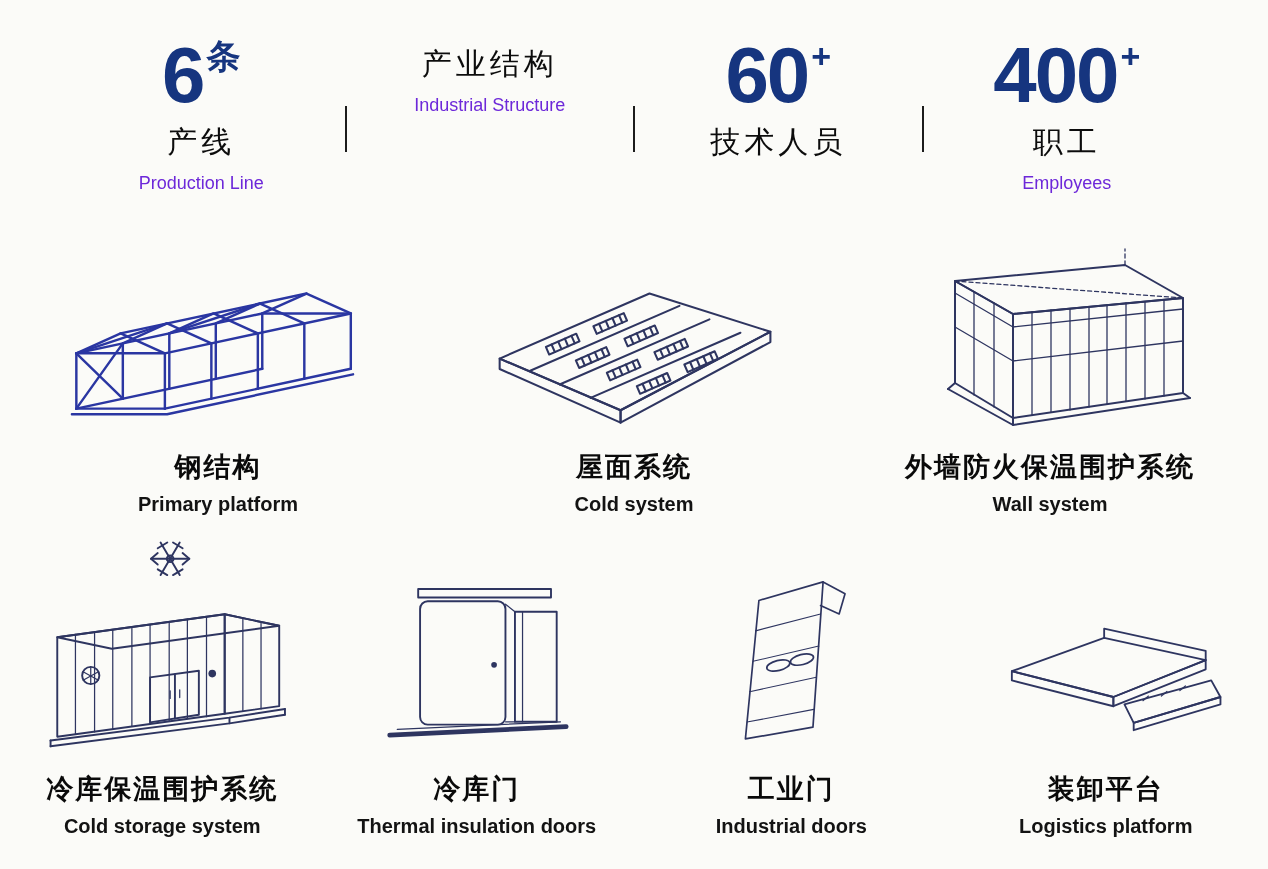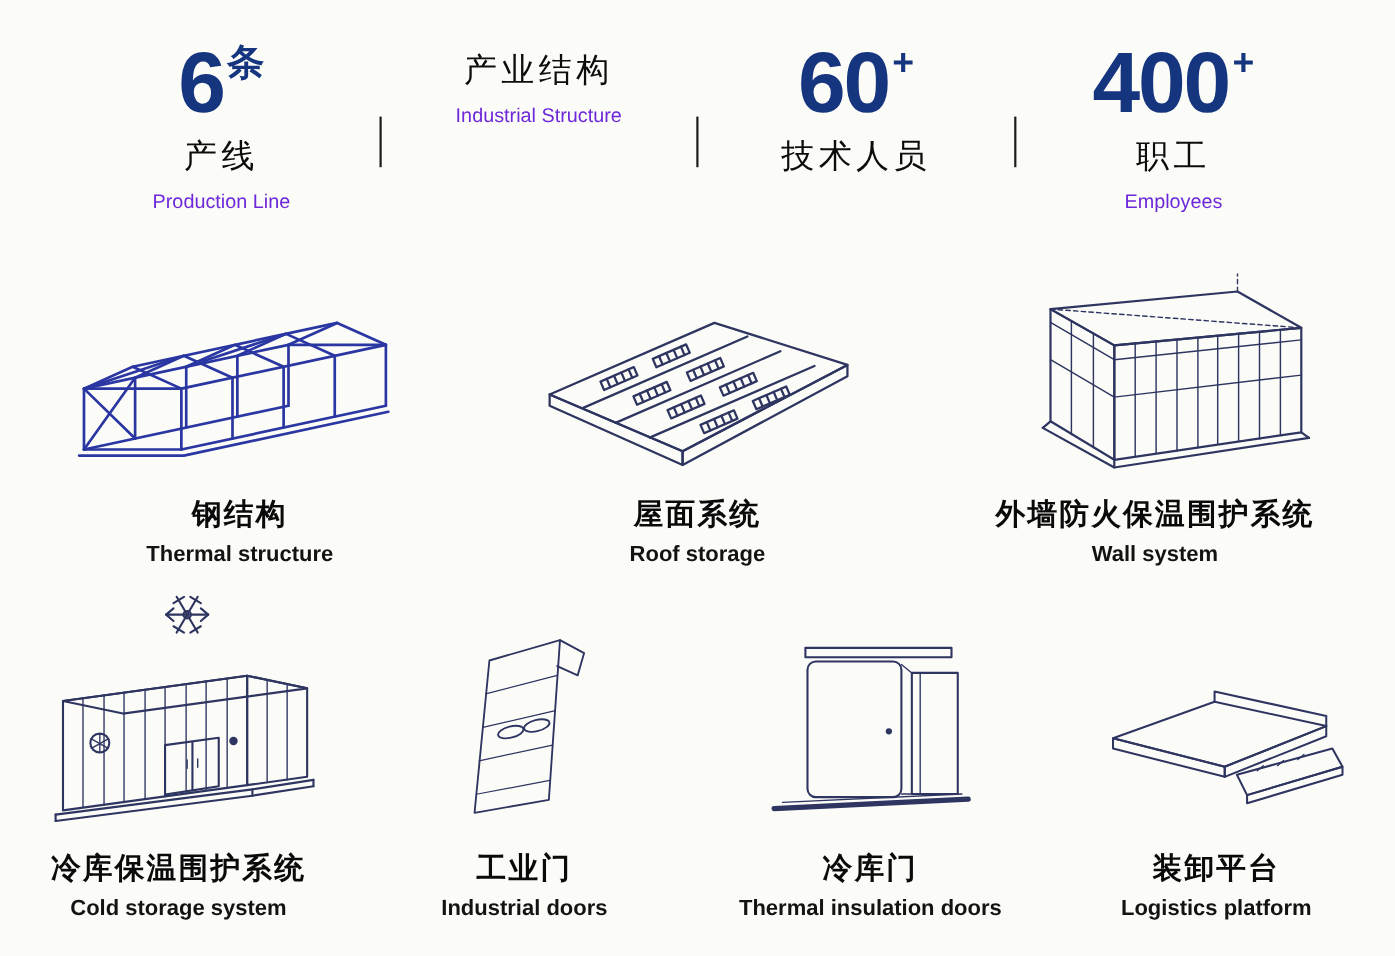--- a/index.html
+++ b/index.html
@@ -98,21 +98,21 @@
         <line x1="12" y1="78" x2="92" y2="78"></line>
         <line x1="180" y1="42" x2="260" y2="42"></line>
         <line x1="12" y1="128" x2="92" y2="128"></line>
         <line x1="12" y1="128" x2="54" y2="69"></line>
         <line x1="12" y1="78" x2="54" y2="119"></line>
         <line x1="12" y1="78" x2="94" y2="51"></line>
         <line x1="96" y1="60" x2="178" y2="33"></line>
         <path d="M8,133 L94,133 L262,97"></path>
       </svg>
       <figcaption class="caption-zh">钢结构</figcaption>
-      <figcaption class="caption-en">Thermal structure</figcaption>
+      <figcaption class="caption-en">Primary platform</figcaption>
     </figure>
 
     <figure class="product">
       <svg width="310" height="155" viewBox="0 0 300 150">
         <path d="M20,78 L165,15 L282,52 L137,128 Z"></path>
         <path d="M20,78 L137,128 L137,140 L20,88 Z"></path>
         <path d="M137,128 L282,52 L282,62 L137,140 Z"></path>
         <line x1="49" y1="90" x2="194" y2="27"></line>
         <line x1="78" y1="103" x2="223" y2="40"></line>
         <line x1="108" y1="116" x2="253" y2="53"></line>
@@ -167,21 +167,21 @@
           </g>
         <g transform="translate(215,81) rotate(-23.5)">
             <rect x="-16" y="-4" width="32" height="8"></rect>
             <line x1="-10" y1="-4" x2="-10" y2="4"></line>
             <line x1="-3" y1="-4" x2="-3" y2="4"></line>
             <line x1="4" y1="-4" x2="4" y2="4"></line>
             <line x1="11" y1="-4" x2="11" y2="4"></line>
           </g>
       </svg>
       <figcaption class="caption-zh">屋面系统</figcaption>
-      <figcaption class="caption-en">Roof storage</figcaption>
+      <figcaption class="caption-en">Cold system</figcaption>
     </figure>
 
     <figure class="product">
       <svg width="300" height="190" viewBox="0 0 300 190">
         <path d="M55,38 L225,22 L283,55 L113,71 Z"></path>
         <path d="M113,71 L283,55 L283,150 L113,175 Z"></path>
         <path d="M55,38 L113,71 L113,175 L55,140 Z"></path>
         <line class="thin" x1="132" y1="69" x2="132" y2="172"></line>
         <line class="thin" x1="151" y1="67" x2="151" y2="169"></line>
         <line class="thin" x1="170" y1="66" x2="170" y2="167"></line>
@@ -251,51 +251,51 @@
         <path d="M33,226 L220,202 L278,193"></path>
         <line x1="33" y1="220" x2="33" y2="226"></line>
         <line x1="220" y1="196" x2="220" y2="202"></line>
         <line x1="278" y1="187" x2="278" y2="193"></line>
       </svg>
       <figcaption class="caption-zh">冷库保温围护系统</figcaption>
       <figcaption class="caption-en">Cold storage system</figcaption>
     </figure>
 
     <figure class="product">
-      <svg width="152" height="190" viewBox="0 0 180 225">
-        <path d="M52,42 L128,20 L116,192 L36,206 Z"></path>
-        <line class="thin" x1="48" y1="78" x2="125" y2="58"></line>
-        <line class="thin" x1="45" y1="114" x2="123" y2="96"></line>
-        <line class="thin" x1="41" y1="150" x2="120" y2="133"></line>
-        <line class="thin" x1="38" y1="186" x2="117" y2="171"></line>
-        <path d="M128,20 L154,34 L147,58 L125,48"></path>
-        <ellipse cx="75" cy="119" rx="14" ry="6" transform="rotate(-14 75 119)"></ellipse>
-        <ellipse cx="103" cy="112" rx="14" ry="6" transform="rotate(-14 103 112)"></ellipse>
-      </svg>
-      <figcaption class="caption-zh">工业门</figcaption>
-      <figcaption class="caption-en">Industrial doors</figcaption>
-    </figure>
-
-    <figure class="product">
       <svg width="228" height="185" viewBox="0 0 240 195">
         <rect x="58" y="20" width="140" height="9"></rect>
         <rect x="60" y="33" width="90" height="130" rx="8"></rect>
         <circle class="solid" cx="138" cy="100" r="3"></circle>
         <rect x="160" y="44" width="44" height="116"></rect>
         <line class="thin" x1="168" y1="44" x2="168" y2="160"></line>
         <line class="thin" x1="150" y1="36" x2="160" y2="44"></line>
         <line class="thin" x1="150" y1="160" x2="160" y2="160"></line>
         <line class="thin" x1="36" y1="168" x2="208" y2="160"></line>
         <line class="thick" x1="28" y1="174" x2="214" y2="165"></line>
       </svg>
       <figcaption class="caption-zh">冷库门</figcaption>
       <figcaption class="caption-en">Thermal insulation doors</figcaption>
     </figure>
 
     <figure class="product">
+      <svg width="152" height="190" viewBox="0 0 180 225">
+        <path d="M52,42 L128,20 L116,192 L36,206 Z"></path>
+        <line class="thin" x1="48" y1="78" x2="125" y2="58"></line>
+        <line class="thin" x1="45" y1="114" x2="123" y2="96"></line>
+        <line class="thin" x1="41" y1="150" x2="120" y2="133"></line>
+        <line class="thin" x1="38" y1="186" x2="117" y2="171"></line>
+        <path d="M128,20 L154,34 L147,58 L125,48"></path>
+        <ellipse cx="75" cy="119" rx="14" ry="6" transform="rotate(-14 75 119)"></ellipse>
+        <ellipse cx="103" cy="112" rx="14" ry="6" transform="rotate(-14 103 112)"></ellipse>
+      </svg>
+      <figcaption class="caption-zh">工业门</figcaption>
+      <figcaption class="caption-en">Industrial doors</figcaption>
+    </figure>
+
+    <figure class="product">
       <svg width="240" height="140" viewBox="0 0 260 150">
         <path d="M28,60 L128,24 L238,48 L138,88 Z"></path>
         <path d="M28,60 L138,88 L138,98 L28,70 Z"></path>
         <path d="M138,88 L238,48 L238,58 L138,98 Z"></path>
         <path d="M128,24 L128,14 L238,38 L238,48"></path>
         <path d="M150,96 L244,70 L254,88 L160,116 Z"></path>
         <path d="M160,116 L254,88 L254,96 L160,124 Z"></path>
         <line class="thin" x1="170" y1="92" x2="176" y2="87"></line>
         <line class="thin" x1="190" y1="87" x2="196" y2="82"></line>
         <line class="thin" x1="210" y1="81" x2="216" y2="76"></line>

